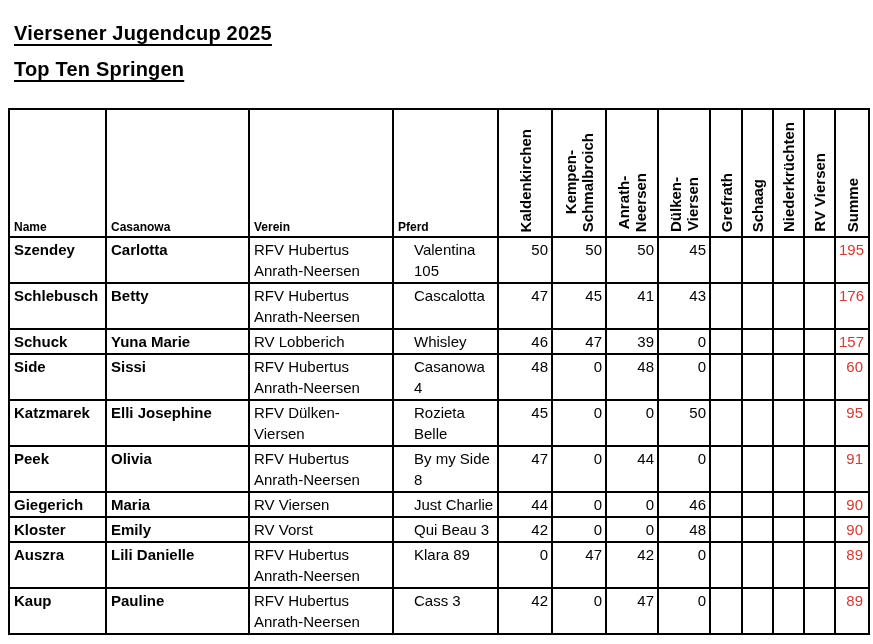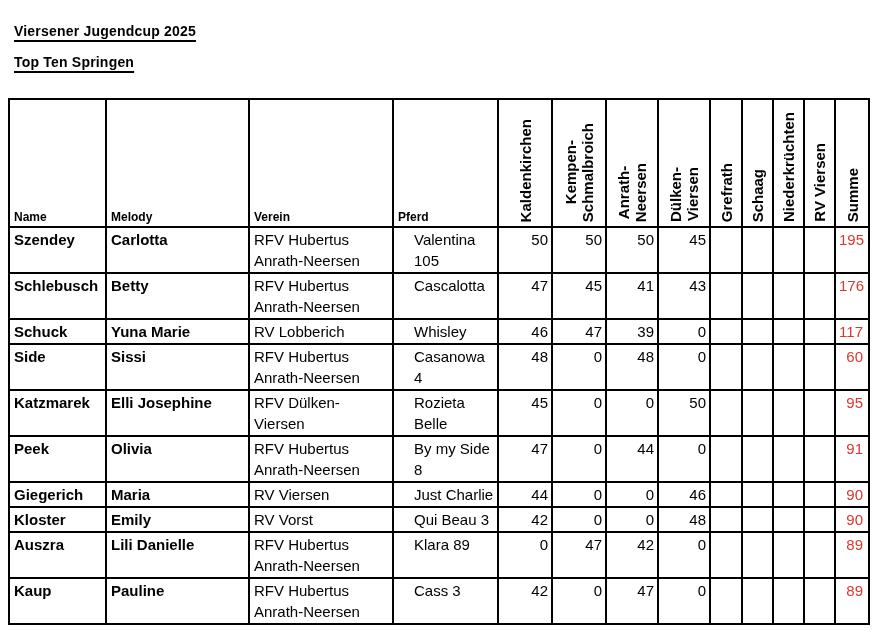--- a/index.html
+++ b/index.html
@@ -2,21 +2,21 @@
 <html><head>
 <meta charset="utf-8">
 <style>
   html,body{margin:0;padding:0;}
   body{
     width:873px;height:644px;background:#ffffff;color:#000;
     font-family:"Liberation Sans",sans-serif;overflow:hidden;
   }
   .titles{padding:22px 0 0 14px;}
   .title{
-    font-size:14px;font-weight:bold;margin:0;display:inline-block;
+    font-size:20px;font-weight:bold;margin:0;display:inline-block;
     text-decoration:underline;text-decoration-thickness:2px;text-underline-offset:4px;
     letter-spacing:0.2px;
   }
   .title-row{margin:0 0 13px 0;}
   table{
     border-collapse:collapse;table-layout:fixed;
     width:860px;margin:27px 0 0 8px;
   }
   th,td{border:2px solid #000;overflow:hidden;}
   thead tr{height:128px;}
@@ -60,21 +60,21 @@
       <col style="width:52px">
     <col style="width:32px">
       <col style="width:31px">
       <col style="width:31px">
       <col style="width:31px">
     <col style="width:34px">
   </colgroup>
   <thead>
     <tr>
       <th class="th-text">Name</th>
-      <th class="th-text">Melody</th>
+      <th class="th-text">Casanowa</th>
       <th class="th-text">Verein</th>
       <th class="th-text">Pferd</th>
       <th class="th-rot">
           <div class="vtext">Kaldenkirchen</div>
         </th>
       <th class="th-rot">
           <div class="vtext">Kempen-
 Schmalbroich</div>
         </th>
       <th class="th-rot">
@@ -141,21 +141,21 @@
         <td class="c-verein">RV Lobberich</td>
         <td class="c-pferd">Whisley</td>
         <td class="c-score">46</td>
         <td class="c-score">47</td>
         <td class="c-score">39</td>
         <td class="c-score">0</td>
         <td class="c-score"></td>
         <td class="c-score"></td>
         <td class="c-score"></td>
         <td class="c-score"></td>
-        <td class="c-summe">117</td>
+        <td class="c-summe">157</td>
       </tr>
       <tr>
         <td class="c-name">Side</td>
         <td class="c-vorname">Sissi</td>
         <td class="c-verein">RFV Hubertus
 Anrath-Neersen</td>
         <td class="c-pferd">Casanowa 4</td>
         <td class="c-score">48</td>
         <td class="c-score">0</td>
         <td class="c-score">48</td>

